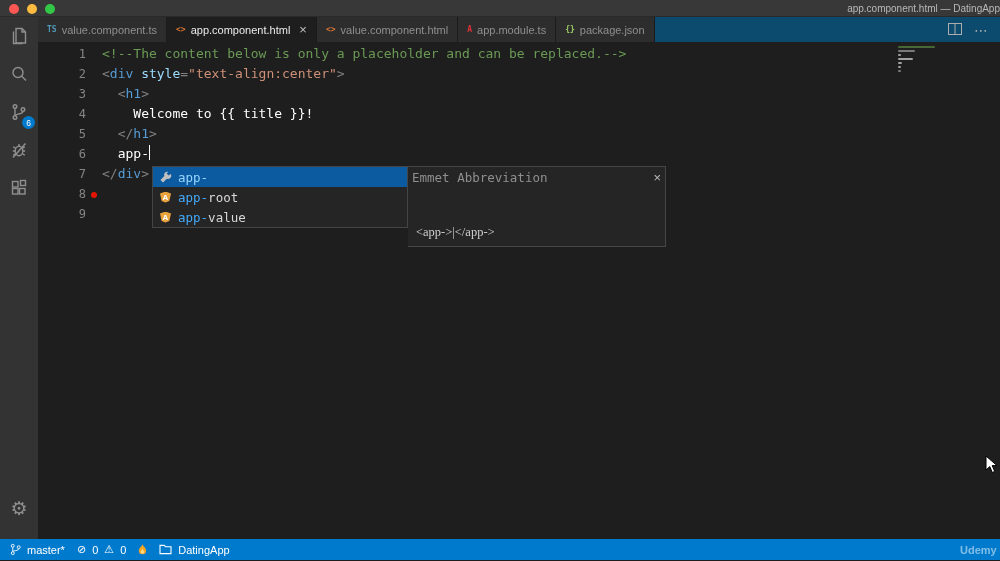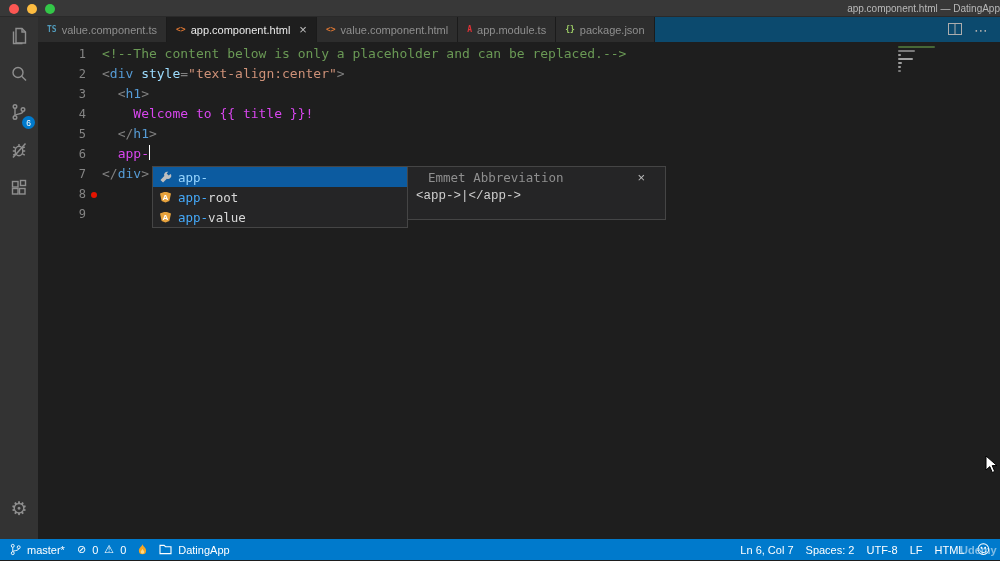--- a/index.html
+++ b/index.html
@@ -31,40 +31,40 @@
   .ic-ts{ color:#519aba; } .ic-html{ color:#e37933; } .ic-ng{ color:#e23237; } .ic-json{ color:#9ccc65; }
   .tab-close { margin-left:4px; font-size:13px; color:#c0c0c0; }
   .tab-actions { margin-left:auto; display:flex; align-items:center; gap:12px; padding:0 12px; color:#adadad; }
   .more-icon { font-family:"DejaVu Sans", sans-serif; font-size:14px; }
   
   .editor { flex:1; position:relative; padding-top:2px; font-family:"DejaVu Sans Mono", monospace; font-size:13px; overflow:hidden; background:#1e1e1e; }
   .line { display:flex; height:20px; line-height:20px; white-space:pre; position:relative; }
   .ln { flex:none; width:48px; text-align:right; color:#858585; font-size:12px; }
   .codeline { padding-left:16px; color:#d4d4d4; }
   .tk-comment{ color:#6a9955; } .tk-punct{ color:#808080; } .tk-tag{ color:#569cd6; }
-  .tk-attr{ color:#9cdcfe; } .tk-str{ color:#ce9178; } .tk-plain{ color:#d946ef; }
+  .tk-attr{ color:#9cdcfe; } .tk-str{ color:#ce9178; } .tk-plain{ color:#ffffff; }
   .caret { display:inline-block; width:1.5px; height:15px; background:#fff; vertical-align:-2px; }
   .err-dot { position:absolute; left:53px; top:8px; width:6px; height:6px; border-radius:50%; background:#e51400; }
   .minimap { position:absolute; top:4px; right:42px; width:60px; }
   .mm-line { height:2px; margin-bottom:2px; opacity:.75; border-radius:1px; }
   
   .suggest { position:absolute; left:114px; top:124px; display:flex; align-items:flex-start; z-index:5; }
   .suggest-list { width:256px; background:#252526; border:1px solid #454545; }
   .s-row { height:20px; display:flex; align-items:center; padding:0 6px 0 4px; gap:4px; }
   .s-row.sel { background:#0c5ba0; }
   .s-icon { width:17px; display:flex; justify-content:center; align-items:center; }
   .ng-shield { display:inline-block; width:11px; height:11px; background:#e8a33d; color:#fff; font-size:8px; font-weight:bold; text-align:center; line-height:11px; clip-path:polygon(50% 0,100% 18%,85% 87%,50% 100%,15% 87%,0 18%); font-family:"Liberation Sans", sans-serif; }
   .s-label { font-family:"DejaVu Sans Mono", monospace; font-size:12.5px; color:#d8d8d8; }
   .s-match { color:#45a9f9; }
   .s-row.sel .s-label { color:#fff; }
   .s-row.sel .s-match { color:#97d6ff; }
   .suggest-doc { width:258px; min-height:54px; background:#252526; border:1px solid #454545; border-left:none; }
-  .doc-head { display:flex; justify-content:space-between; align-items:center; padding:3px 20px 1px; color:#8f8f8f; font-family:"DejaVu Sans Mono", monospace; font-size:12.5px; }
+  .doc-head { display:flex; justify-content:space-between; align-items:center; padding:3px 4px 1px; color:#8f8f8f; font-family:"DejaVu Sans Mono", monospace; font-size:12.5px; }
   .doc-close { color:#bbbbbb; font-size:13px; font-family:"Liberation Sans", sans-serif; }
-  .doc-body { padding:3px 8px 6px; font-family:Liberation Mono, monospace; font-size:12.5px; color:#cfcfcf; }
+  .doc-body { padding:3px 8px 6px; font-family:Liberation Serif, serif; font-size:12.5px; color:#cfcfcf;margin-top:36px; }
   
   .statusbar { height:21px; background:#007acc; display:flex; justify-content:space-between; align-items:center; padding:0 10px; color:#fff; font-size:11px; position:relative; }
   .sb-left,.sb-right { display:flex; align-items:center; gap:12px; }
   .sb-item { display:flex; align-items:center; gap:6px; white-space:nowrap; }
   .glyph { font-family:"DejaVu Sans", sans-serif; font-size:11px; }
   .smiley { font-family:"DejaVu Sans", sans-serif; font-size:13px; }
   
   .watermark { position:absolute; left:960px; top:544px; font-size:11px; font-weight:bold; color:rgba(255,255,255,.5); z-index:9; white-space:nowrap; }
   .mouse { position:absolute; left:985px; top:455px; z-index:10; }
 </style>
@@ -240,37 +240,19 @@
           <path d="M5 5c.5 1.5 2 2.2 2 3.8a2 2 0 1 1-4 0C3 7.2 4.5 6.5 5 5z" fill="#ffd982"></path>
         </svg>
     </div>
     <div class="sb-item">
       <svg width="13" height="11" viewBox="0 0 14 12">
           <path d="M1 1.5h4.5L7 3h6v7.5H1z" fill="none" stroke="#fff" stroke-width="1.2"></path>
         </svg>
       <span>DatingApp</span>
     </div>
   </div>
-  <div class="sb-right">
-    <div class="sb-item">
-        <span>Ln 6, Col 7</span>
-      </div>
-    <div class="sb-item">
-        <span>Spaces: 2</span>
-      </div>
-    <div class="sb-item">
-        <span>UTF-8</span>
-      </div>
-    <div class="sb-item">
-        <span>LF</span>
-      </div>
-    <div class="sb-item">
-        <span>HTML</span>
-      </div>
-    <div class="sb-item smiley">☺</div>
-  </div>
 </div>
 
 <div class="watermark">Udemy</div>
 
 <svg class="mouse" width="16" height="20" viewBox="0 0 16 20">
   <polygon points="1,1 1,15 4.8,11.6 7.3,17.5 9.7,16.4 7.2,10.6 12,10.6" fill="#ffffff" stroke="#000000" stroke-width="1"></polygon>
 </svg>
 
 </body></html>

